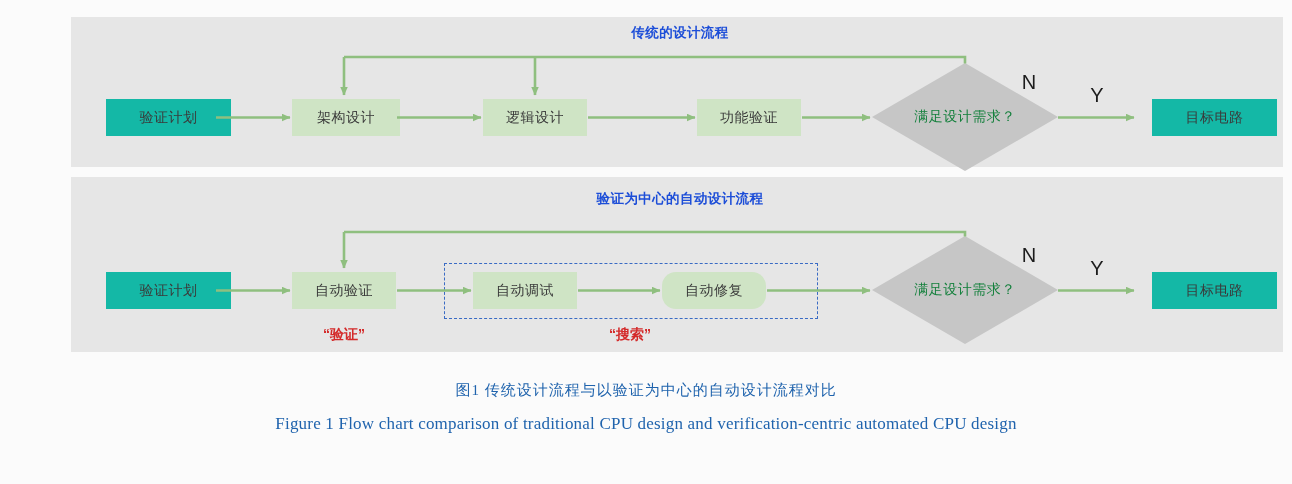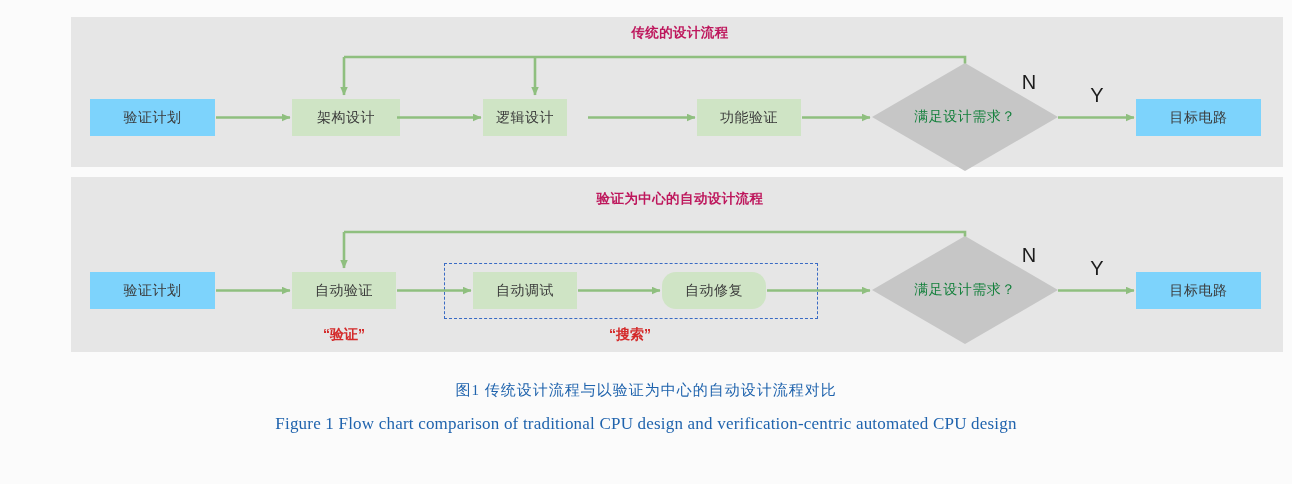--- a/index.html
+++ b/index.html
@@ -24,41 +24,42 @@
     position: absolute;
     background: #e6e6e6;
     left: 71px;
     width: 1212px;
   }
   #panel-top { top: 17px; height: 150px; }
   #panel-bottom { top: 177px; height: 175px; }
 
   .panel-title {
     position: absolute;
-    color: #be185d;
+    color: #1d4ed8;
     font-size: 13.5px;
     font-weight: bold;
     letter-spacing: 0.4px;
     white-space: nowrap;
     transform: translateX(-50%);
   }
 
   .node {
     position: absolute;
     box-sizing: border-box;
     display: flex;
     align-items: center;
     justify-content: center;
     font-size: 14px;
     color: #3a3a3a;
     white-space: nowrap;
     letter-spacing: 0.5px;
   }
   .node.start, .node.end {
-    background: #7dd3fc;
+    background: #14b8a6;
+    margin-left: 16px;
   }
   .node.process {
     background: #cfe4c5;
   }
   .diamond-wrap {
     position: absolute;
     display: flex;
     align-items: center;
     justify-content: center;
   }
@@ -138,21 +139,21 @@
 
   <div class="panel" id="panel-top">
   </div>
 
   <div class="panel-title" style="left:680px; top:24px;">传统的设计流程</div>
 
   <div class="node start" style="left:90px; top:99px; width:125px; height:37px;">验证计划</div>
 
   <div class="node process" style="left:292px; top:99px; width:108px; height:37px;">架构设计</div>
 
-  <div class="node process" style="left:483px; top:99px; width:84px; height:37px;">逻辑设计</div>
+  <div class="node process" style="left:483px; top:99px; width:104px; height:37px;">逻辑设计</div>
 
   <div class="node process" style="left:697px; top:99px; width:104px; height:37px;">功能验证</div>
 
   <div class="diamond-wrap" style="left:872px; top:63px; width:186px; height:108px;">
     <div class="diamond-shape"></div>
     <div class="diamond-label">满足设计需求？</div>
   </div>
 
   <div class="branch-label" style="left:1029px; top:82px;">N</div>
 

